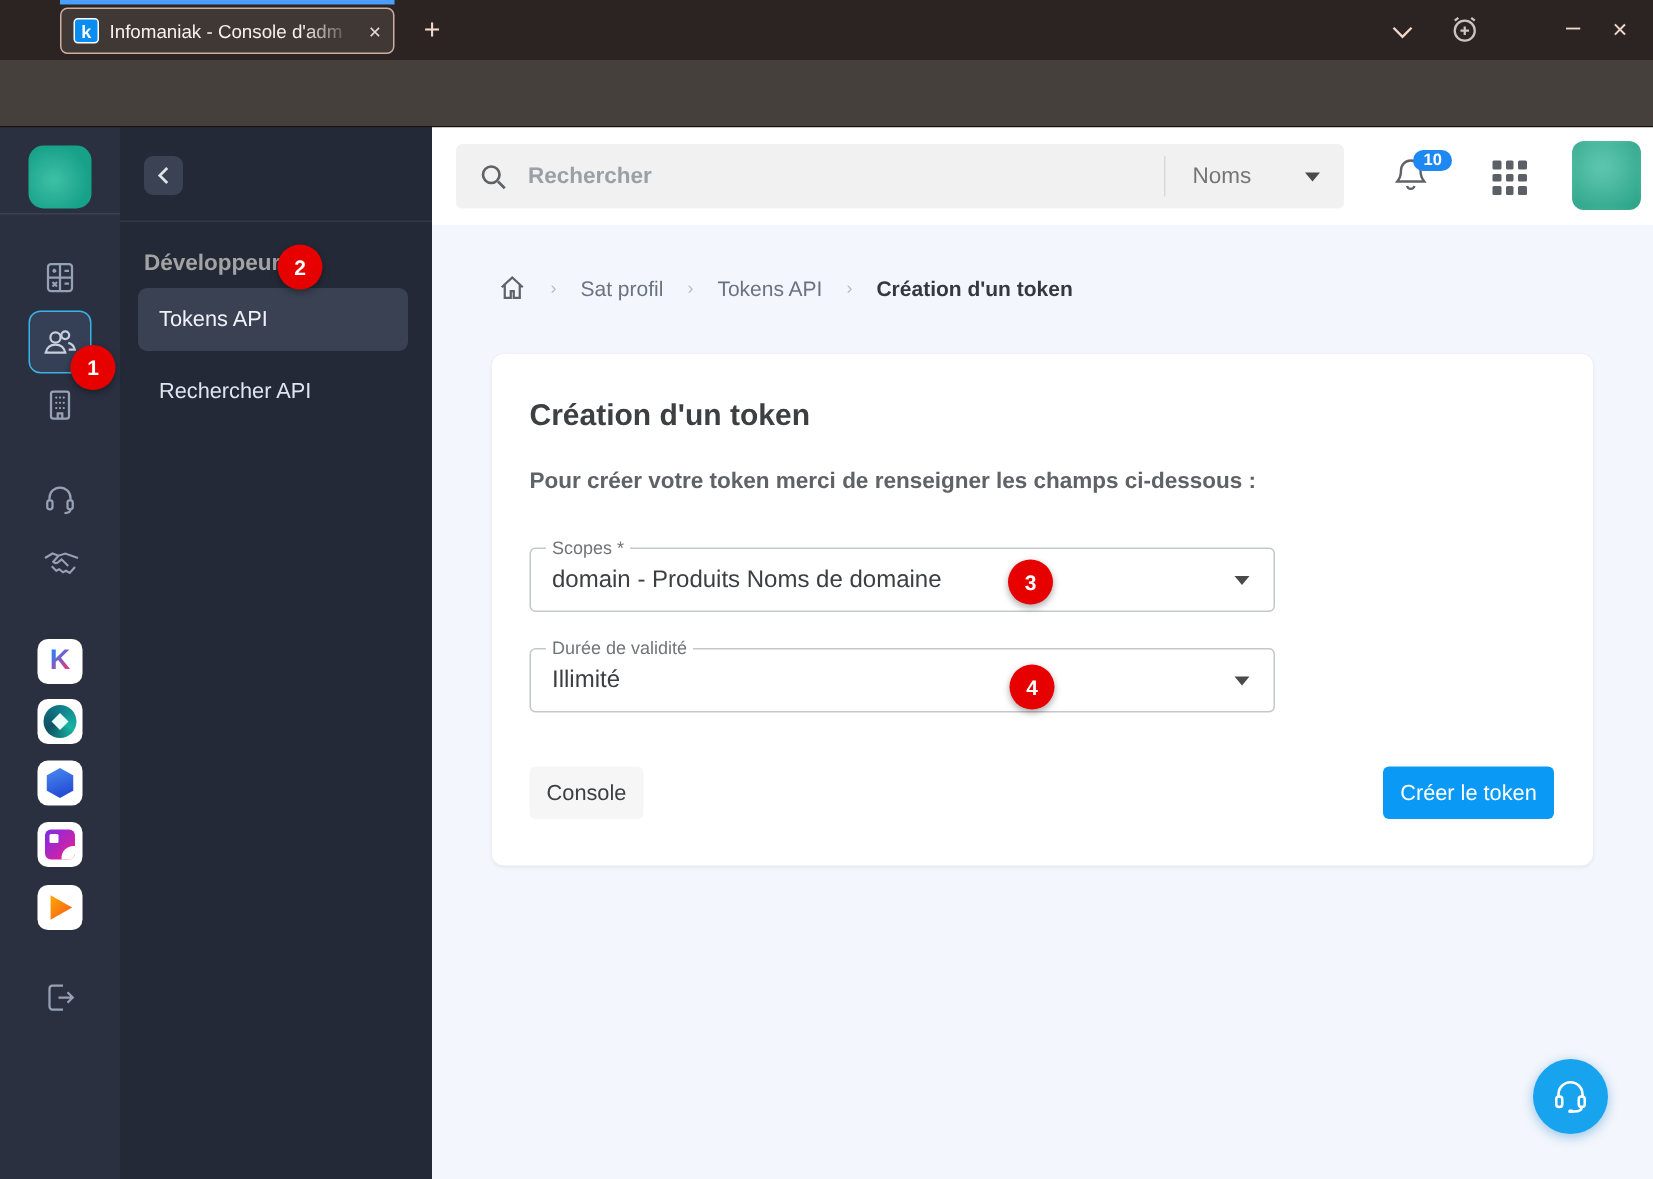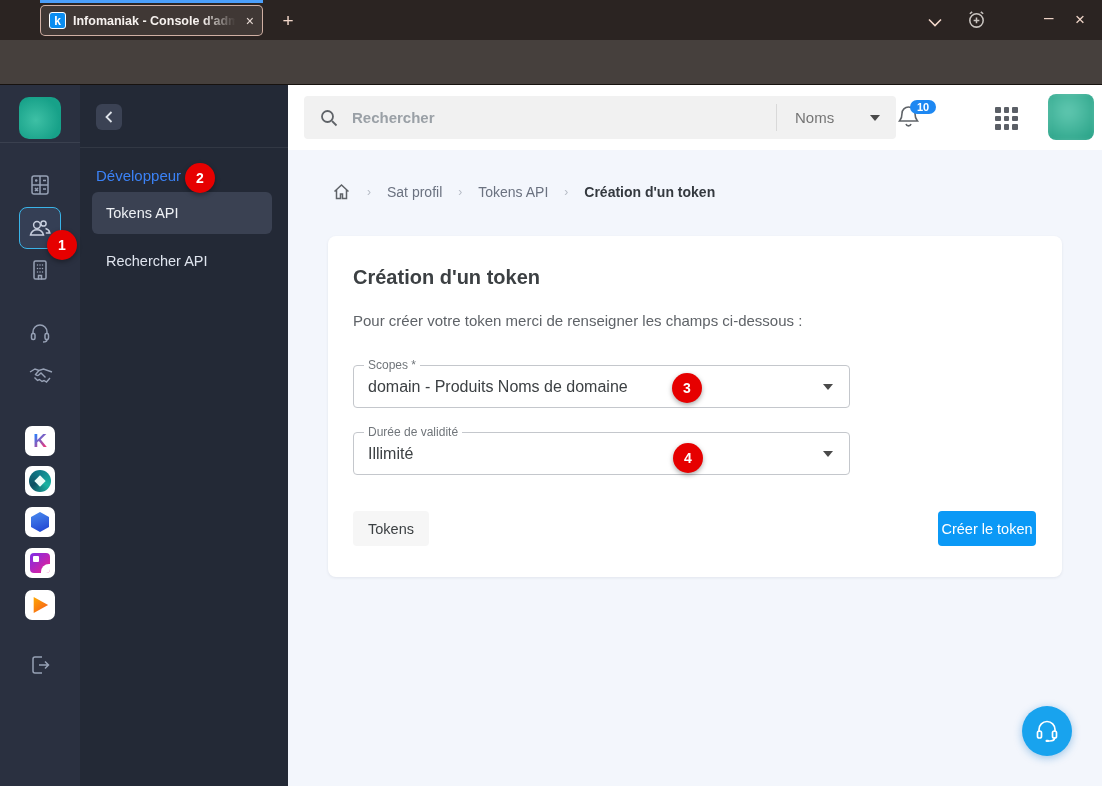--- a/index.html
+++ b/index.html
@@ -9,21 +9,21 @@
   
   #titlebar { position:absolute; inset:0 0 auto 0; height:40px; background:#2b2422; }
   #tab-accent { position:absolute; left:40px; top:0; width:223px; height:3px; background:#4b9ffa; }
   #tab { position:absolute; left:40px; top:5px; width:223px; height:31px; background:#403835;
     border:1px solid rgba(244,205,191,.8); border-radius:5px; display:flex; align-items:center;
     gap:7px; padding:0 8px; }
   #favicon { width:17px; height:17px; background:#0a8df0; border:1.5px solid #fff; border-radius:3px;
     color:#fff; font-weight:bold; font-size:12px; display:flex; align-items:center; justify-content:center; flex:0 0 auto;}
   #tab-title { flex:1; color:#f6f1ee; font-size:12.5px; white-space:nowrap; overflow:hidden;
     -webkit-mask-image:linear-gradient(90deg,#000 78%,transparent 98%);
-    mask-image:linear-gradient(90deg,#000 78%,transparent 98%);font-weight:bold; }
+    mask-image:linear-gradient(90deg,#000 78%,transparent 98%); }
   #tab-close { color:#e9dcd6; font-size:14px; line-height:1; cursor:default; }
   #newtab-btn { position:absolute; left:276px; top:9px; width:24px; height:24px; color:#f2d7ca;
     font-size:19px; text-align:center; line-height:23px; }
   .win-glyph { color:#f2d7ca; }
   #tabs-chevron { position:absolute; left:928px; top:13px; }
   #alarm-ext { position:absolute; left:966px; top:9px; }
   #win-min { position:absolute; left:1044px; top:8px; font-size:17px; }
   #win-close { position:absolute; left:1075px; top:10px; font-size:17px; }
 
   #toolbar { position:absolute; left:0; top:40px; width:1102px; height:45px; background:#46403d;
@@ -72,38 +72,38 @@
   .hexcube { width:20px; height:20px; background:linear-gradient(160deg,#4a8df0,#1d3fd0); clip-path:polygon(50% 0,95% 25%,95% 75%,50% 100%,5% 75%,5% 25%); }
   .pinksq { width:20px; height:20px; border-radius:4px; background:linear-gradient(135deg,#7c2ce8,#ef1f8e); position:relative; overflow:hidden;}
   .pinksq::after { content:""; position:absolute; right:-7px; bottom:-7px; width:16px; height:16px; border-radius:50%; background:#fff; }
   .pinksq::before { content:""; position:absolute; left:3px; top:3px; width:6px; height:6px; background:#fff; border-radius:1px; }
   .playtri { width:18px; height:18px; background:linear-gradient(135deg,#ffb300,#f4511e); clip-path:polygon(15% 5%,95% 50%,15% 95%); }
 
   #back-btn { position:absolute; left:16px; top:19px; width:26px; height:26px; border-radius:6px;
     background:#3b4254; color:#dfe3ea; display:flex; align-items:center; justify-content:center;
     font-size:13px; }
   #sb-divider { position:absolute; left:0; top:62px; width:208px; height:1px; background:rgba(255,255,255,.07); }
-  #sb-title { position:absolute; left:16px; top:82px; color:#3b82f6; font-size:15px; font-weight:400; }
+  #sb-title { position:absolute; left:16px; top:82px; color:#a3a3a3; font-size:15px; font-weight:700; }
   #sb-item-tokens { position:absolute; left:12px; top:107px; width:180px; height:42px; background:#3a4152;
     border-radius:6px; color:#eef1f5; font-size:14.5px; display:flex; align-items:center; padding-left:14px; }
   #sb-item-app { position:absolute; left:26px; top:168px; color:#dfe4ee; font-size:14.5px; }
 
   
   #hdr { position:absolute; left:0; top:0; width:100%; height:65px; background:#fff; }
   #searchbar { position:absolute; left:16px; top:11px; width:592px; height:43px; background:#f1f1f1;
     border-radius:4px; display:flex; align-items:center; }
   #searchbar svg { margin:0 14px 0 16px; color:#5f6368; flex:0 0 auto; }
   #search-input { flex:1; border:none; outline:none; background:transparent; font-size:15px;
     color:#b91c1c; font-family:inherit;font-weight:bold; }
   #search-input::placeholder { color:#9aa0a6; }
   #filter { width:120px; height:27px; border-left:1px solid #d9d9d9; display:flex; align-items:center;
     padding:0 16px 0 18px; color:#757575; font-size:15px; justify-content:space-between; }
   .caret-down { width:0; height:0; border-left:5px solid transparent; border-right:5px solid transparent;
     border-top:6px solid #4a4a4a; }
-  #bell-wrap { position:absolute; left:608px; top:19px; color:#5f6368;text-align:right; }
+  #bell-wrap { position:absolute; left:640px; top:19px; color:#5f6368;text-align:right; }
   #bell-badge { position:absolute; left:14px; top:-4px; background:#1e88f2; color:#fff; font-size:11px;
     font-weight:700; border-radius:9px; padding:1px 7px; }
   #grid-icon { position:absolute; left:707px; top:22px; width:23px; height:23px; display:grid;
     grid-template-columns:repeat(3,1fr); gap:3px; }
   #grid-icon i { background:#5b5f66; border-radius:1px; }
   #avatar { position:absolute; left:760px; top:9px; width:46px; height:46px; border-radius:8px;
     overflow:hidden; }
   #avatar i { position:absolute; inset:-6px; display:block;
     background:radial-gradient(circle at 45% 40%, #63c9b2, #2aa388 75%); filter:blur(4px); }
 
@@ -111,32 +111,32 @@
   #content { position:absolute; left:0; top:65px; right:0; bottom:0; }
   #breadcrumb { position:absolute; left:44px; top:33px; display:flex; align-items:center; gap:16px;
     font-size:14px; color:#6b7280; }
   #breadcrumb .sep { color:#b6bcc6; font-size:12px; }
   #breadcrumb .current { color:#34393f; font-weight:700; }
   #breadcrumb svg { color:#5f6368; }
 
   #card { position:absolute; left:40px; top:86px; width:734px; height:341px; background:#fff;
     border-radius:8px; box-shadow:0 1px 3px rgba(30,40,70,.08); }
   #card-title { position:absolute; left:25px; top:30px; font-size:20px; font-weight:700; color:#3c4043; }
-  #card-intro { position:absolute; left:25px; top:76px; font-size:15px; color:#5f6368; }
+  #card-intro { position:absolute; left:25px; top:76px; font-size:15px; color:#5f6368;font-weight:bold; }
   .field { position:absolute; left:25px; width:497px; height:43px; border:1px solid #c4c7cc;
     border-radius:4px; display:flex; align-items:center; padding:0 16px 0 14px; }
   #field-scopes { top:129px; }
   #field-validity { top:196px; }
   .field-label { position:absolute; left:10px; top:-8px; background:#fff; padding:0 4px;
     font-size:12px; color:#70757a; }
   .field-value { flex:1; font-size:16px; color:#3c4043; }
   .btn { position:absolute; top:275px; height:35px; border-radius:4px; font-size:14.5px;
     display:flex; align-items:center; justify-content:center; border:none; font-family:inherit; }
   #btn-close { left:25px; width:76px; background:#f6f6f6; color:#3c4043; }
-  #btn-submit { right:26px; width:98px; background:#0b99f6; color:#fff; }
+  #btn-submit { right:26px; width:114px; background:#0b99f6; color:#fff; }
 
   #fab { position:absolute; left:1022px; top:706px; width:50px; height:50px; border-radius:50%;
     background:#18a3ee; box-shadow:0 2px 8px rgba(20,120,200,.4); display:flex; align-items:center;
     justify-content:center; color:#fff; }
 
   
   .anno { position:absolute; width:30px; height:30px; border-radius:50%; background:#e60000;
     color:#fff; font-size:14px; font-weight:700; display:flex; align-items:center; justify-content:center;
     box-shadow:0 2px 5px rgba(0,0,0,.35); z-index:50; }
   #anno-1 { left:47px; top:230px; }
@@ -417,21 +417,21 @@
           <span class="field-value">Illimité</span>
           <span class="caret-down"></span>
         </div>
 
         <div class="field" id="field-scopes">
           <span class="field-label">Scopes *</span>
           <span class="field-value">domain - Produits Noms de domaine</span>
           <span class="caret-down"></span>
         </div>
 
-        <button class="btn" id="btn-close">Tokens</button>
+        <button class="btn" id="btn-close">Console</button>
         <button class="btn" id="btn-submit">Créer le token</button>
       </div>
     </div>
   </div>
 </div>
 
 <div id="fab">
   <svg width="28" height="28" viewBox="0 0 28 28" fill="none" stroke="#fff" stroke-width="1.7">
     <path d="M6 15v-2.5a8 8 0 0116 0V15"></path>
       <rect x="4.5" y="14" width="4" height="7" rx="1.8"></rect>

